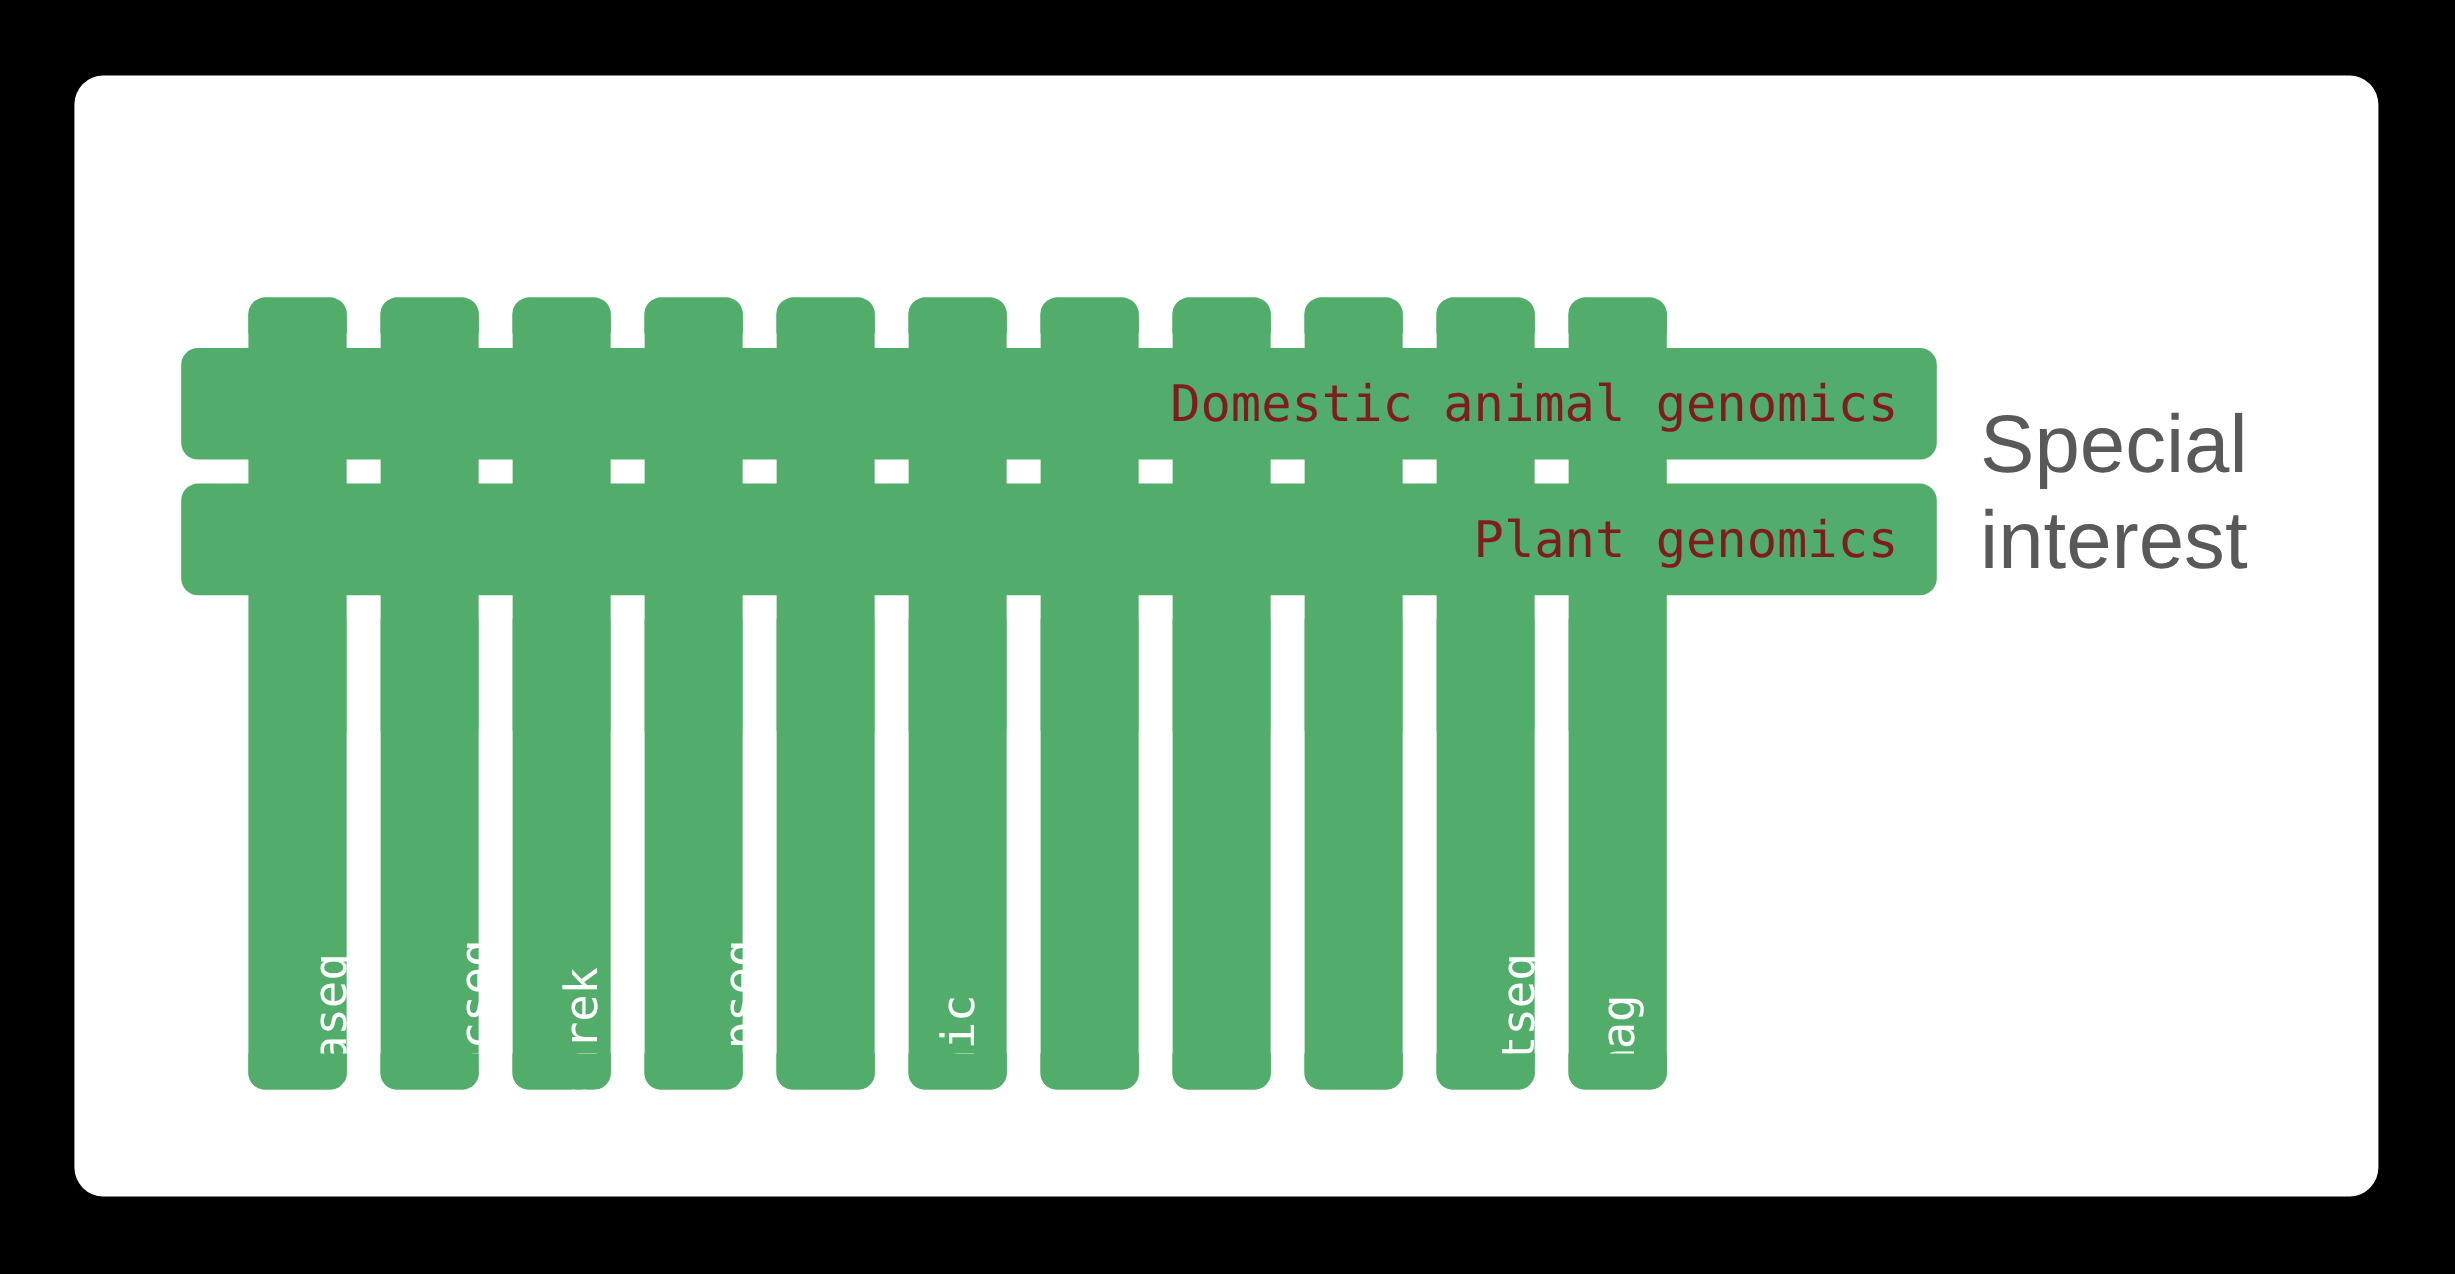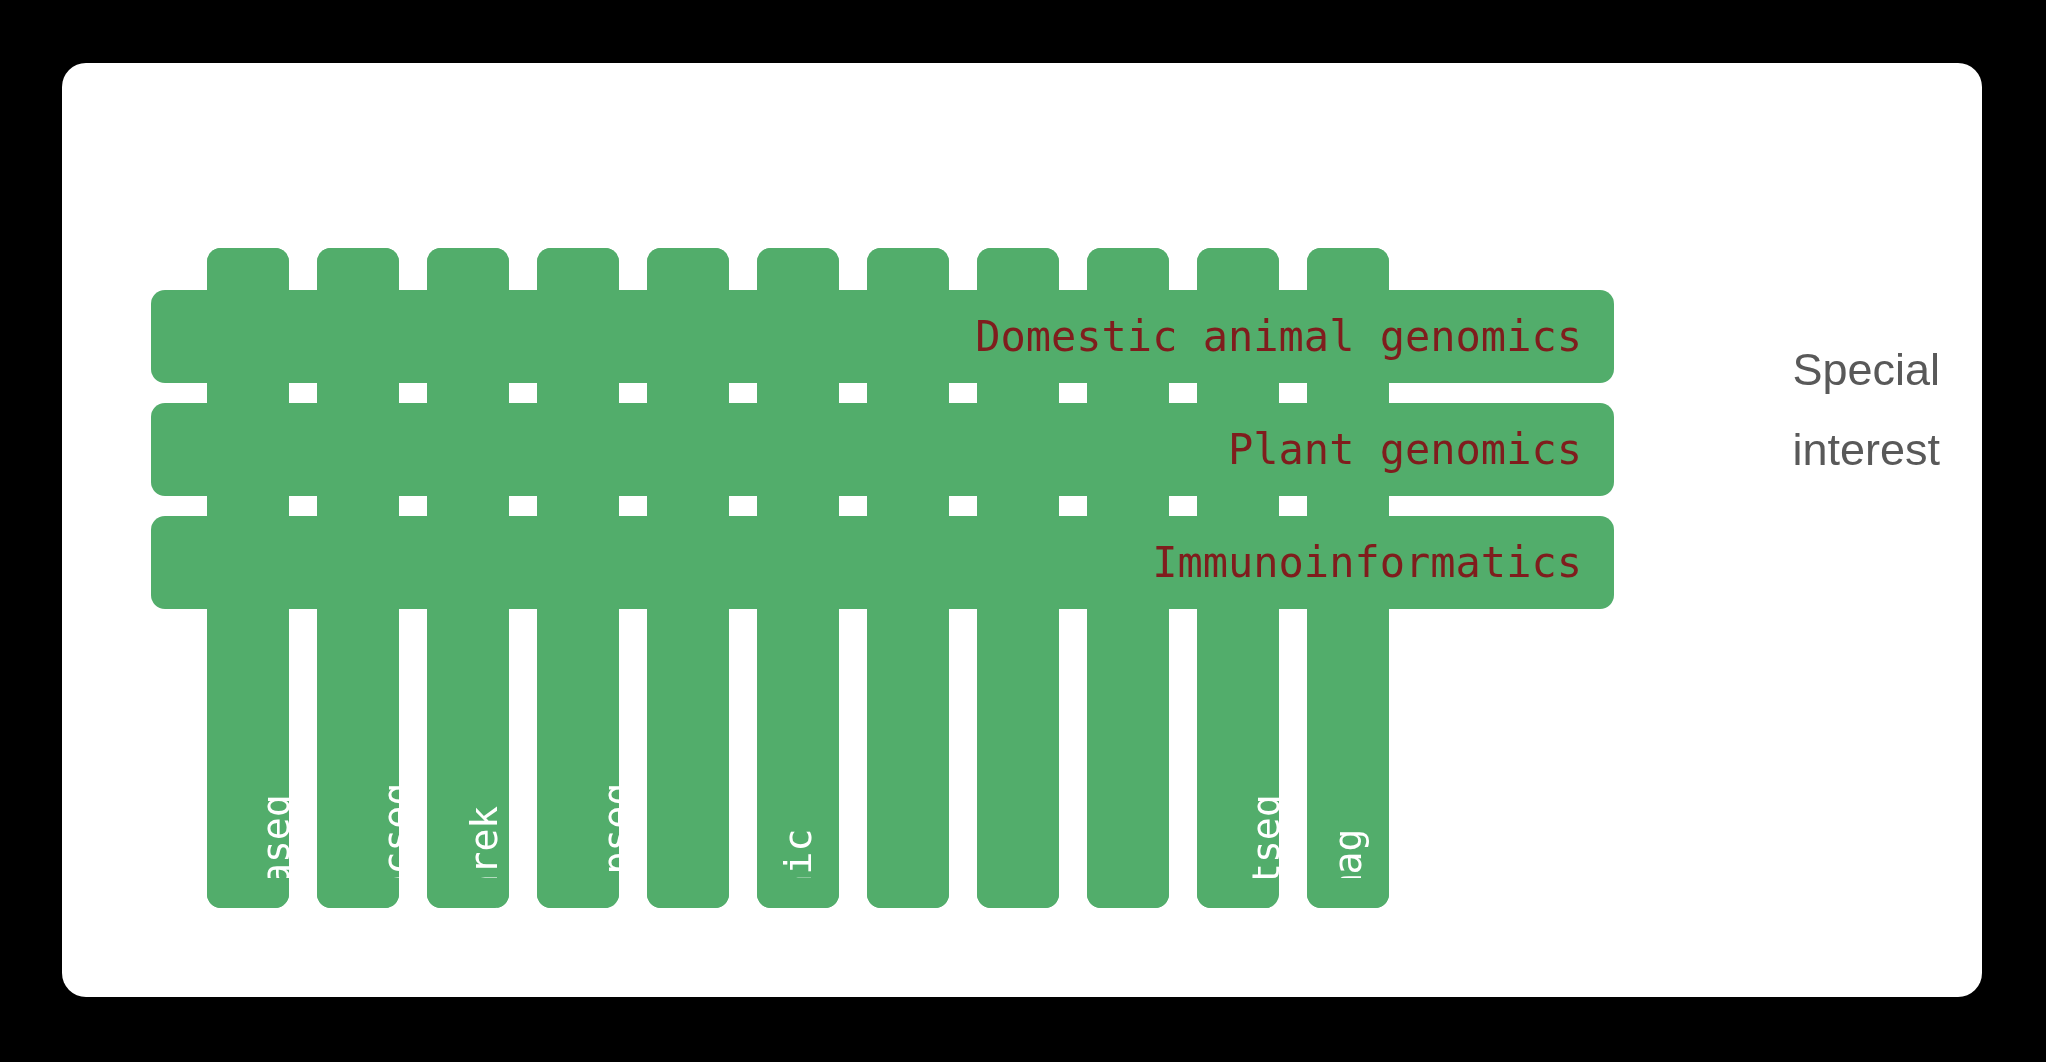--- a/index.html
+++ b/index.html
@@ -46,22 +46,22 @@
     color: #595959;
     font-family: "Liberation Sans", sans-serif;
     white-space: nowrap;
   }
 
   #sig-title {
     position: absolute;
     left: 1650px;
     top: 330px;
     width: 290px;
-    text-align: right;
-    font-size: 45px;
+    text-align: left;
+    font-size: 68px;
     line-height: 80px;
     color: #595959;
     font-family: "Liberation Sans", sans-serif;
   }
 
   
   #diagram {
     position: absolute;
     left: 0;
     top: 0;
@@ -227,18 +227,15 @@
       <div style="position: absolute; background: rgb(82, 173, 107); left: 977px; width: 82px; height: 30px; pointer-events: none; top: 878px; border-radius: 0px 0px 14px 14px;"></div>
       <div style="position: absolute; background: rgb(82, 173, 107); left: 1087px; width: 82px; height: 30px; pointer-events: none; top: 878px; border-radius: 0px 0px 14px 14px;"></div>
       <div style="position: absolute; background: rgb(82, 173, 107); left: 1197px; width: 82px; height: 30px; pointer-events: none; top: 878px; border-radius: 0px 0px 14px 14px;"></div>
       <div style="position: absolute; background: rgb(82, 173, 107); left: 1307px; width: 82px; height: 30px; pointer-events: none; top: 878px; border-radius: 0px 0px 14px 14px;"></div>
       <div class="sig-bar" style="top: 290px;">
         <span class="sig-bar-label">Domestic animal genomics</span>
       </div>
       <div class="sig-bar" style="top: 403px;">
         <span class="sig-bar-label">Plant genomics</span>
       </div>
-      <div class="sig-bar" style="top: 516px;">
-        <span class="sig-bar-label">Immunoinformatics</span>
-      </div>
     </div>
 
 </div>
 
 </body></html>

